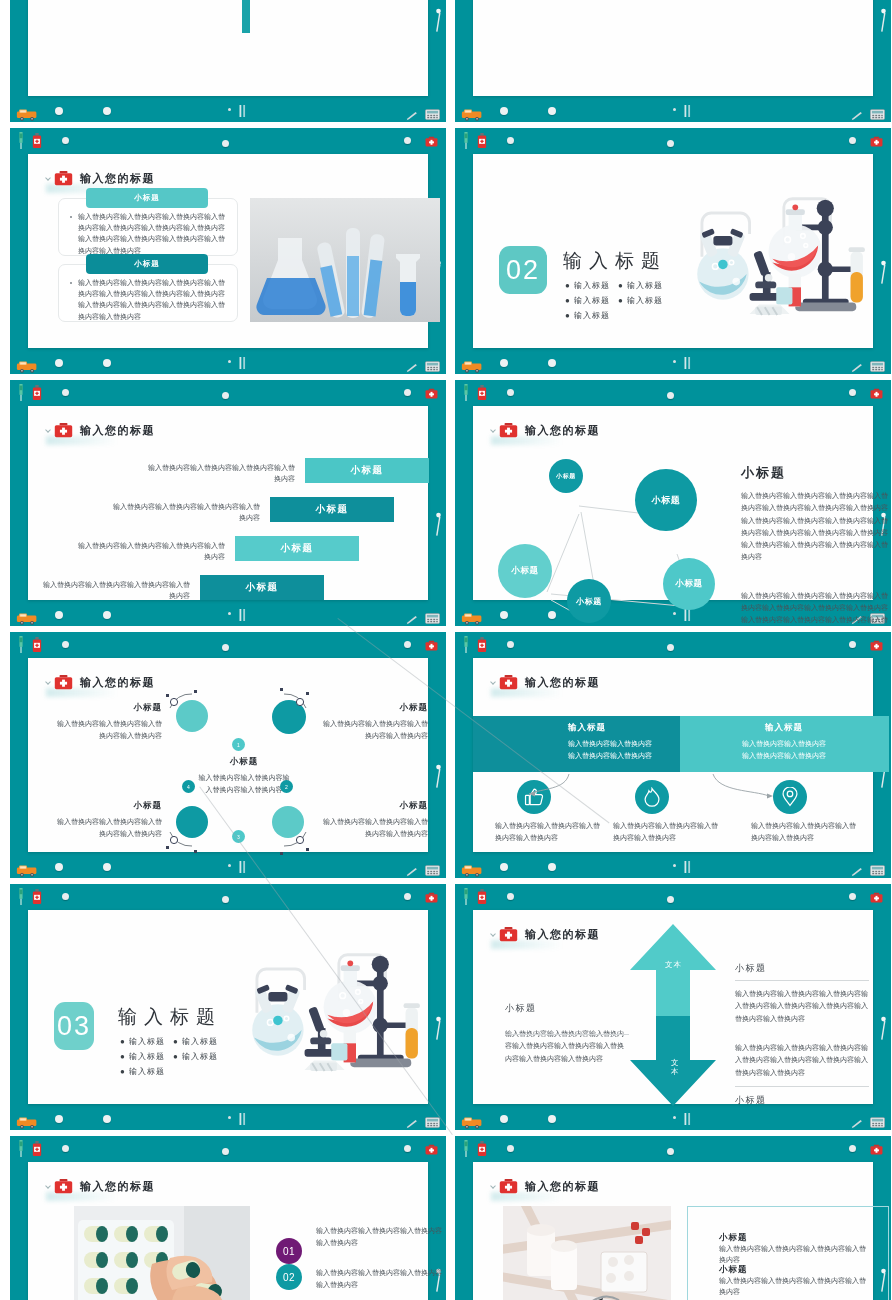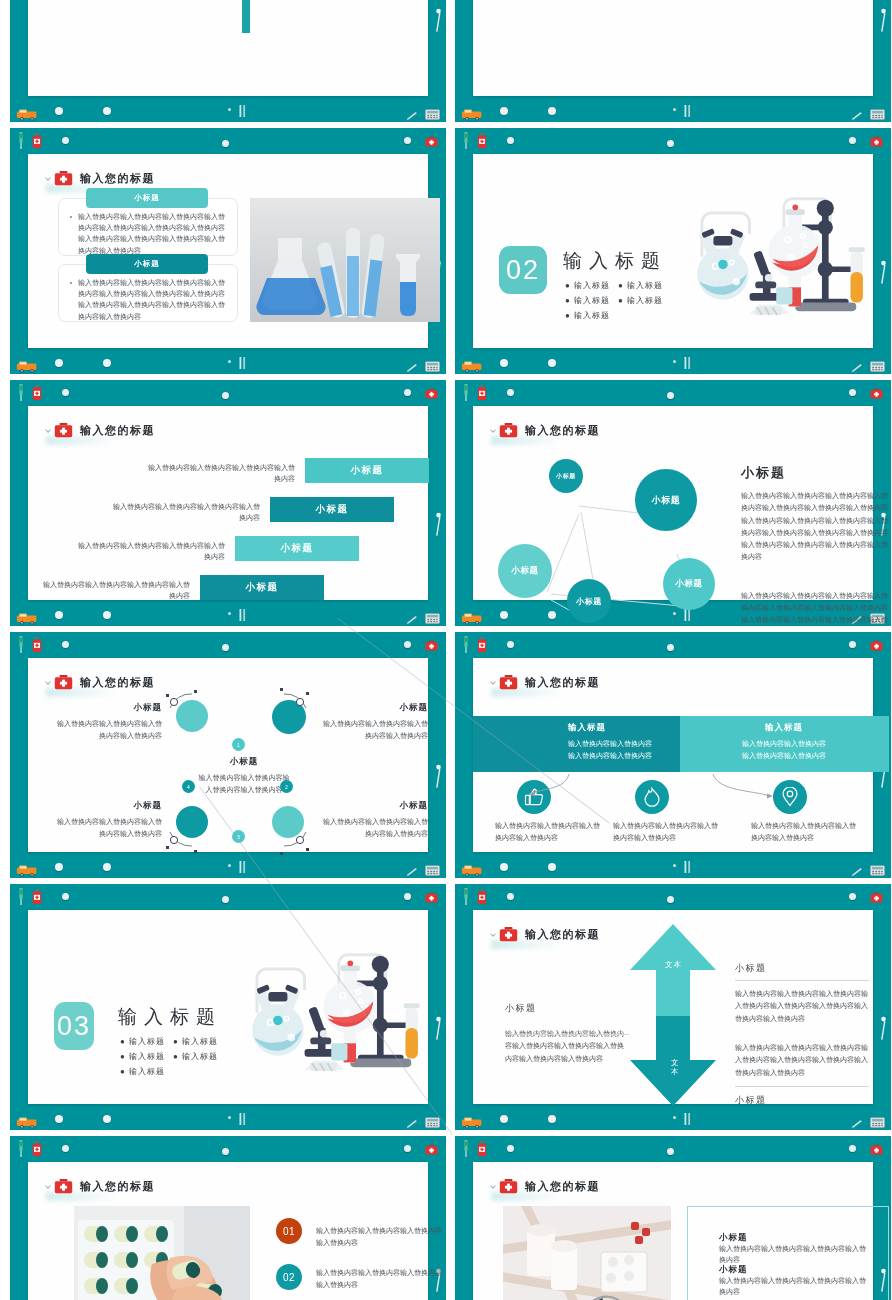--- a/index.html
+++ b/index.html
@@ -1186,21 +1186,21 @@
         <path d="M78 58 q28 -10 48 2 q16 8 18 24 l-58 14 q-14 -20 -8 -40z" fill="#e8b08e"></path>
         <path d="M96 52 q22 -6 34 4 q10 8 8 20 l-40 8 q-10 -18 -2 -32z" fill="#f0c1a2"></path>
         <rect x="98" y="56" width="28" height="16" rx="8" fill="#e8eccd" transform="rotate(-16 112 64)"></rect>
         <rect x="112" y="56" width="14" height="16" rx="8" fill="#16584f" transform="rotate(-16 119 64)"></rect>
         <rect x="120" y="78" width="28" height="15" rx="7.5" fill="#e8eccd" transform="rotate(8 134 85)"></rect>
         <rect x="134" y="78" width="14" height="15" rx="7.5" fill="#16584f" transform="rotate(8 141 85)"></rect>
         <path d="M104 82 q24 -6 40 6 q8 8 4 18 l-48 6 q-6 -18 4 -30z" fill="#edbb99"></path>
       </g>
     </svg>
   </div>
-          <div class="numcirc" style="left:248px; top:56px; width:26px; height:26px; background:#c2410c;">01</div>
+          <div class="numcirc" style="left:248px; top:76px; width:26px; height:26px; background:#701a75;">01</div>
     <div class="tlbl" style="position:absolute; left:288px; top:63px; width:126px; line-height:1.7;">输入替换内容输入替换内容输入替换内容输入替换内容</div>
           <div class="numcirc" style="left:248px; top:102px; width:26px; height:26px; background:#0e9aa3;">02</div>
     <div class="tlbl" style="position:absolute; left:288px; top:105px; width:126px; line-height:1.7;">输入替换内容输入替换内容输入替换内容输入替换内容</div>
         </div>
       </div>
       <div class="slide" style="left: 455px; top: 1136px;">
   <div class="deco ic-syringe"><svg viewBox="0 0 10 22" width="8" height="17">
     <rect x="3" y="0" width="4" height="14" fill="#59c7a4"></rect>
     <rect x="3" y="2" width="4" height="6" fill="#2aa37c"></rect>
     <rect x="4.2" y="14" width="1.6" height="8" fill="#bfe7dc"></rect>

